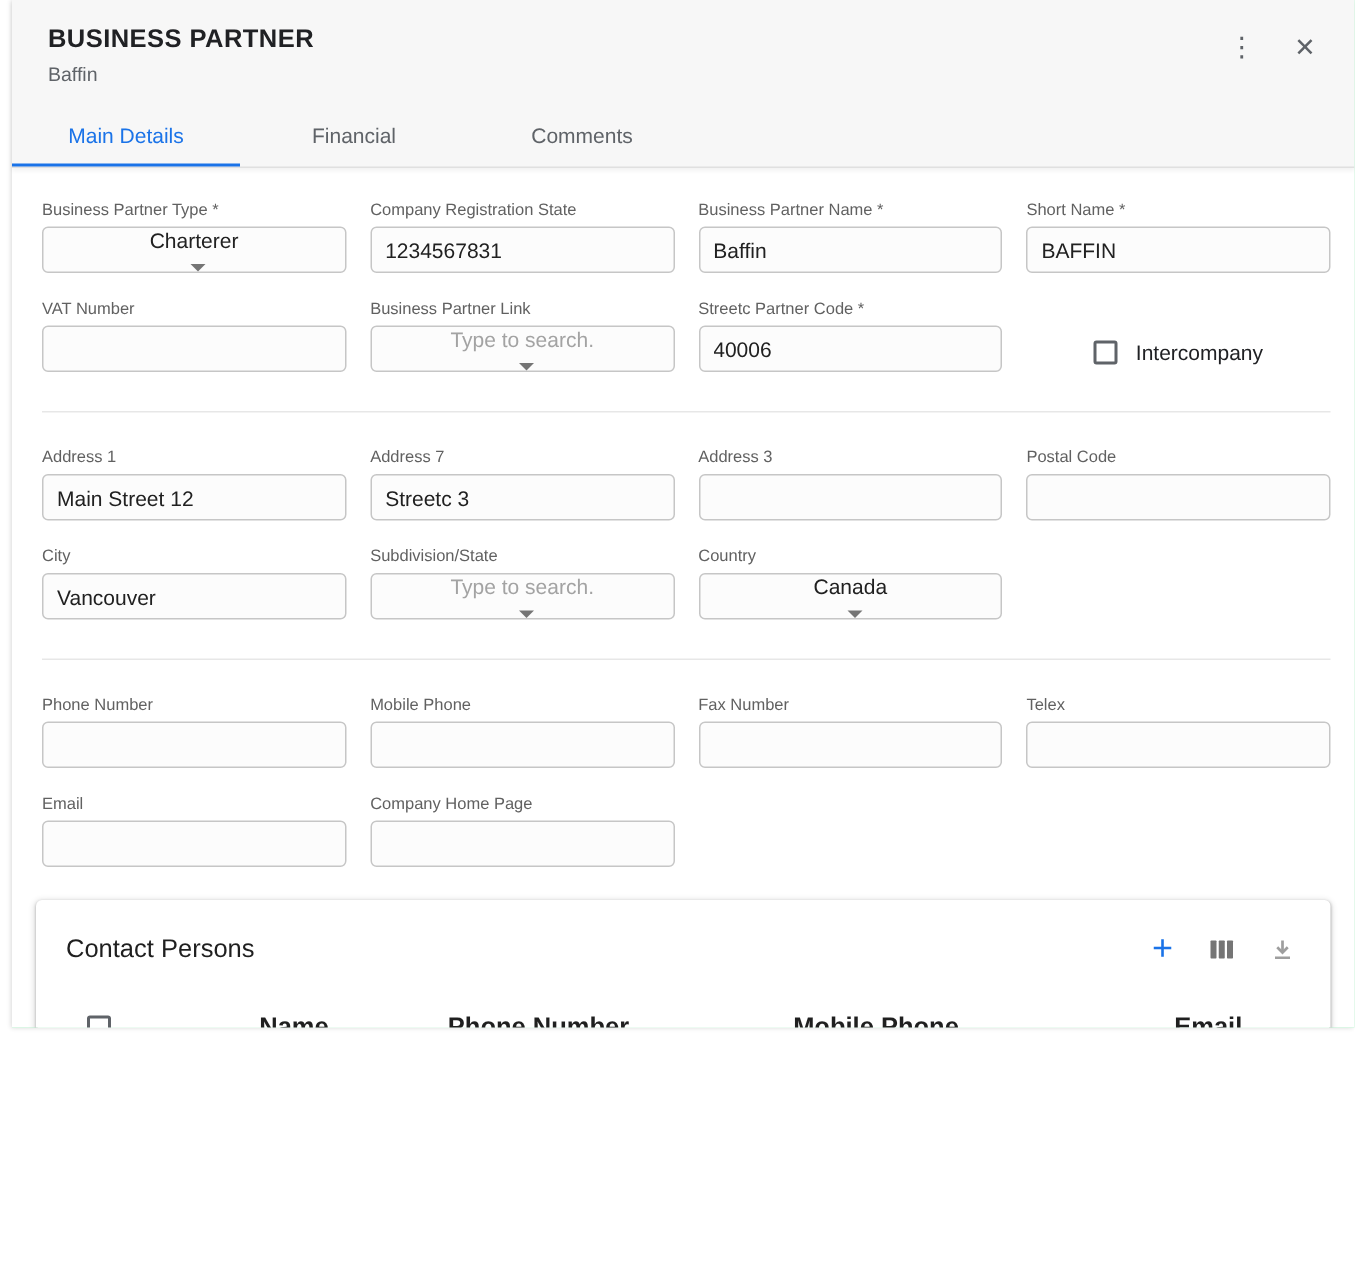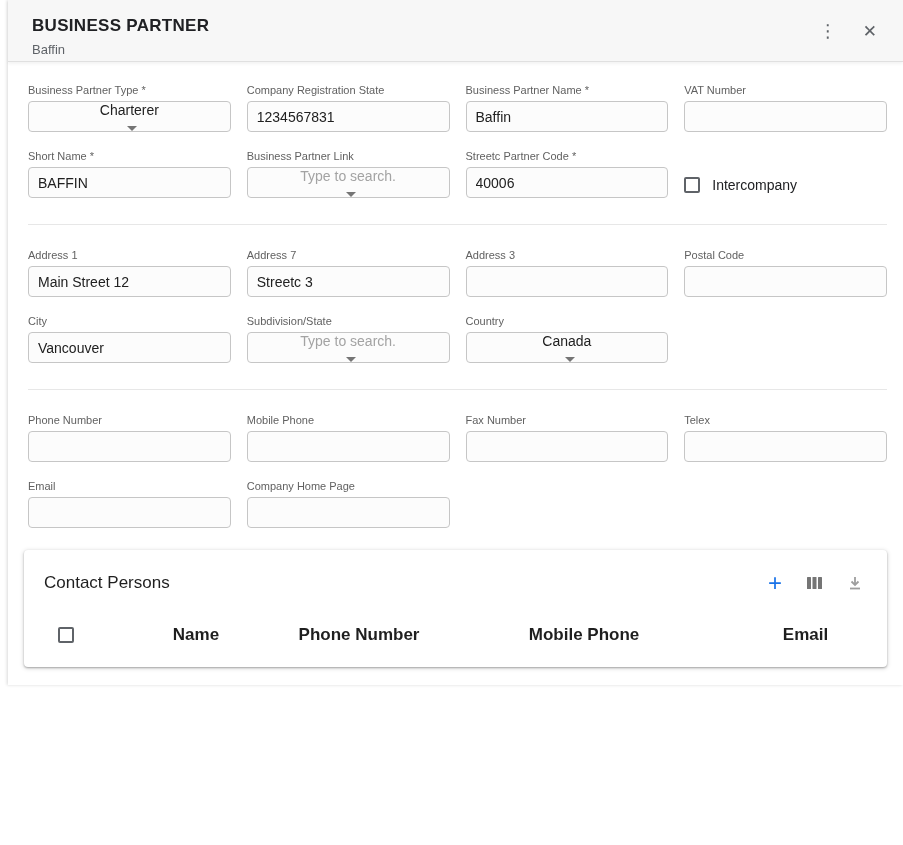--- a/index.html
+++ b/index.html
@@ -25,21 +25,21 @@
   
   .dlg-body { flex:1; background:#fff; padding-top:22px; overflow:hidden; }
   .fields-grid { display:grid; grid-template-columns:repeat(4,1fr); column-gap:16px; row-gap:18px; padding:0 16px 0 20px; }
   .field label { display:block; font-size:11px; color:#616161; margin-bottom:5px; }
   .text-input, .select { width:100%; height:31px; border:1px solid #c6c6c6; border-radius:4px; background:#fcfcfc; font-size:14px; color:#212121; padding:0 9px; font-family:"Liberation Sans", sans-serif;flex-direction:column; }
   .select { display:flex; align-items:center; justify-content:space-between; cursor:pointer; }
   .select .value { font-size:14px; color:#212121; }
   .select .value.placeholder { color:#a3a3a3; }
   .caret { width:0; height:0; border-left:5px solid transparent; border-right:5px solid transparent; border-top:5px solid #757575; margin-left:6px; flex:none; }
 
-  .checkbox-field { display:flex; align-items:center; gap:12px; padding-top:21px; }
+  .checkbox-field { display:flex; align-items:center; gap:12px; padding-top:21px;justify-content:center; }
   .checkbox { width:16px; height:16px; border:2px solid #5f6368; border-radius:2px; background:#fff; flex:none; cursor:pointer; }
   .checkbox-label { font-size:14px; color:#202124; }
 
   .divider { border:none; border-top:1px solid #e7e7e7; margin:26px 16px 24px 20px; }
 
   
   .card { margin:22px 16px 0 16px; border-radius:4px; box-shadow:0 1px 2px rgba(0,0,0,0.28), 0 1px 4px 1px rgba(0,0,0,0.12); background:#fff; }
   .card-header { display:flex; align-items:center; justify-content:space-between; padding:21px 24px 14px 20px; }
   .card-title { font-size:17px; color:#1f1f1f; font-weight:400; }
   .card-actions { display:flex; align-items:center; gap:24px; }
@@ -57,20 +57,25 @@
 
   <header class="dlg-header">
     <div class="title-block">
       <h1 class="dlg-title">BUSINESS PARTNER</h1>
       <div class="dlg-subtitle">Baffin</div>
     </div>
     <div class="header-actions">
       <button class="icon-btn kebab">⋮</button>
       <button class="icon-btn close">✕</button>
     </div>
+    <nav class="tabs">
+      <div class="tab active">Main Details</div>
+      <div class="tab">Financial</div>
+      <div class="tab">Comments</div>
+    </nav>
   </header>
 
   <main class="dlg-body">
 
     <section class="fields-grid">
       <div class="field">
         <label>Business Partner Type *</label>
         <div class="select">
           <span class="value">Charterer</span>
           <span class="caret"></span>
@@ -78,27 +83,27 @@
       </div>
       <div class="field">
         <label>Company Registration State</label>
         <input class="text-input" value="1234567831" style="">
       </div>
       <div class="field">
         <label>Business Partner Name *</label>
         <input class="text-input" value="Baffin" style="">
       </div>
       <div class="field">
-        <label>VAT Number</label>
-        <input class="text-input" value="" style="">
-      </div>
-
-      <div class="field">
         <label>Short Name *</label>
         <input class="text-input" value="BAFFIN" style="">
+      </div>
+
+      <div class="field">
+        <label>VAT Number</label>
+        <input class="text-input" value="" style="">
       </div>
       <div class="field">
         <label>Business Partner Link</label>
         <div class="select">
           <span class="value placeholder">Type to search.</span>
           <span class="caret"></span>
         </div>
       </div>
       <div class="field">
         <label>Streetc Partner Code *</label>

